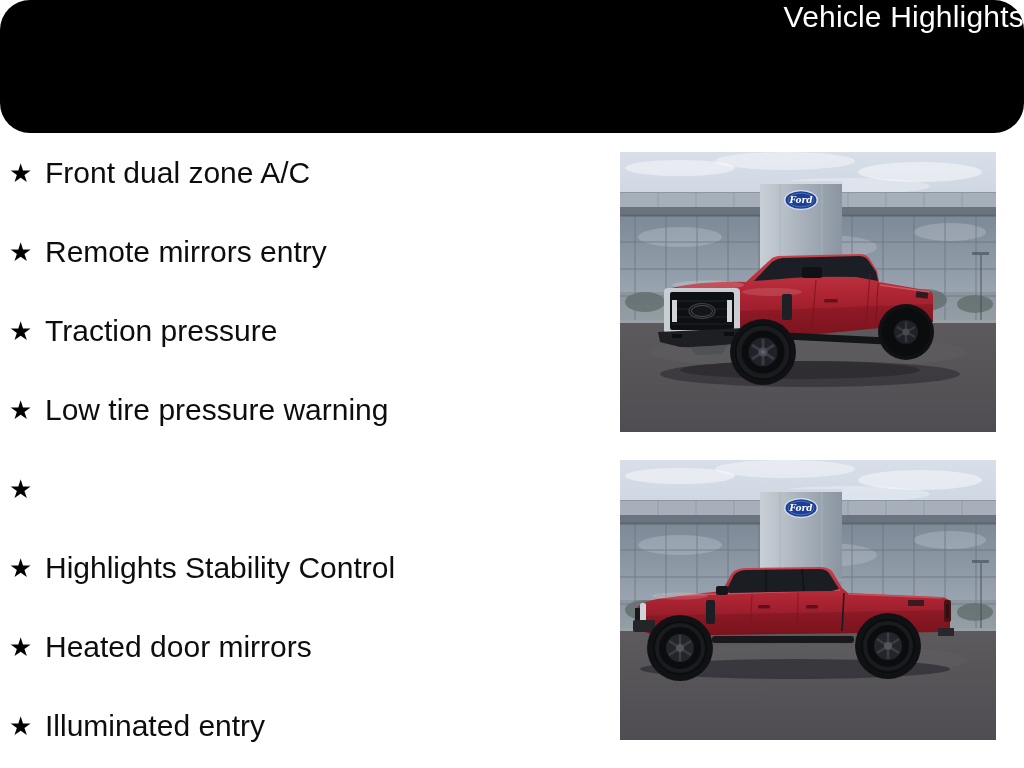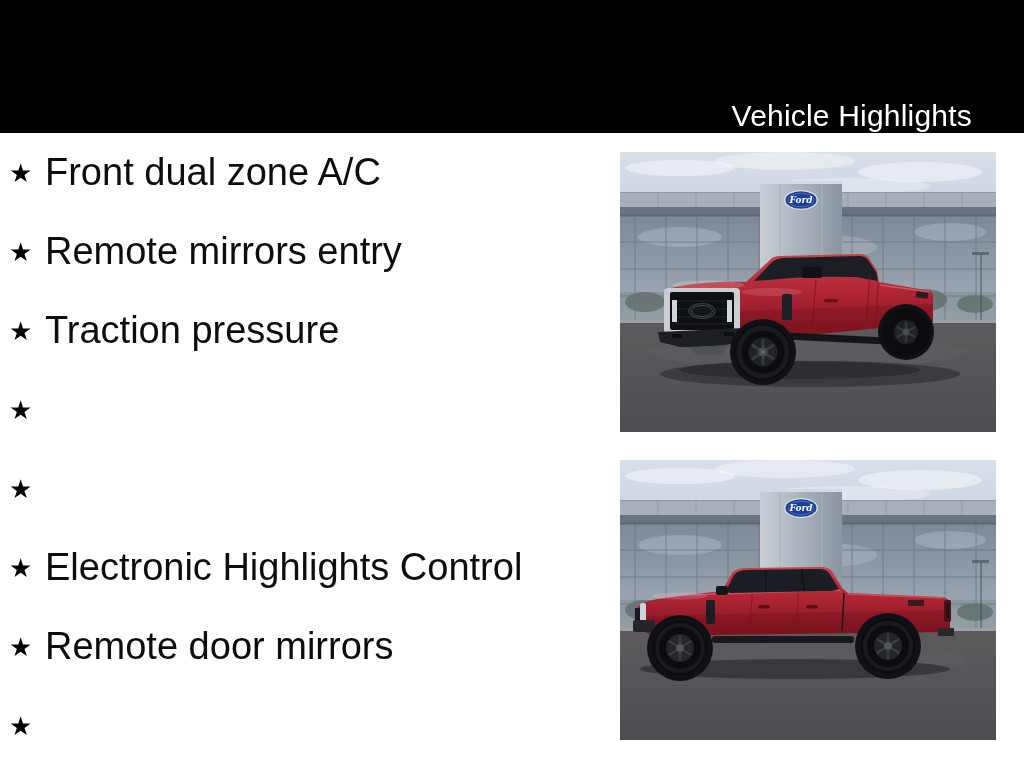--- a/index.html
+++ b/index.html
@@ -3,36 +3,36 @@
 <meta charset="utf-8">
 <style>
   html,body{margin:0;padding:0;}
   body{
     width:1024px;height:768px;overflow:hidden;background:#ffffff;
     font-family:"Liberation Sans",sans-serif;position:relative;
   }
   
   .banner{
     position:absolute;left:0;top:0;width:1024px;height:133px;
-    background:#000000;display:flex;align-items:flex-end;justify-content:flex-end;
-    padding-right:52px;box-sizing:border-box;
+    background:#000000;display:flex;align-items:flex-start;justify-content:flex-end;
+    box-sizing:border-box;border-radius:30px;
   }
   .banner-title{color:#ffffff;font-size:30px;letter-spacing:.2px;}
   
   .features{
     position:absolute;left:0;top:133px;margin:0;padding:0 0 0 9px;
     list-style:none;width:600px;
   }
   .features li{
     height:79px;display:flex;align-items:center;color:#0d0d0d;
   }
   .star{
     width:36px;font-size:26px;line-height:1;color:#000;flex:0 0 36px;
   }
-  .feature-label{font-size:38px;}
+  .feature-label{font-size:30px;}
   
   .photo{position:absolute;left:620px;width:376px;height:280px;margin:0;}
   .photo svg{display:block;}
   #photo-front{top:152px;}
   #photo-side{top:460px;}
   .defs-holder{position:absolute;width:0;height:0;overflow:hidden;}
 </style>
 </head>
 <body>
 
@@ -48,34 +48,36 @@
   <li>
     <span class="star">★</span>
     <span class="feature-label">Remote mirrors entry</span>
   </li>
   <li>
     <span class="star">★</span>
     <span class="feature-label">Traction pressure</span>
   </li>
   <li>
     <span class="star">★</span>
-  </li>
-  <li>
-    <span class="star">★</span>
-  </li>
-  <li>
-    <span class="star">★</span>
-    <span class="feature-label">Electronic Highlights Control</span>
-  </li>
-  <li>
-    <span class="star">★</span>
-    <span class="feature-label">Remote door mirrors</span>
-  </li>
-  <li>
-    <span class="star">★</span>
+    <span class="feature-label">Low tire pressure warning</span>
+  </li>
+  <li>
+    <span class="star">★</span>
+  </li>
+  <li>
+    <span class="star">★</span>
+    <span class="feature-label">Highlights Stability Control</span>
+  </li>
+  <li>
+    <span class="star">★</span>
+    <span class="feature-label">Heated door mirrors</span>
+  </li>
+  <li>
+    <span class="star">★</span>
+    <span class="feature-label">Illuminated entry</span>
   </li>
 </ul>
 
 <svg class="defs-holder" aria-hidden="true">
   <defs>
     <linearGradient id="skyGrad" x1="0" y1="0" x2="0" y2="1">
       <stop offset="0" stop-color="#d8dfe9"></stop>
         <stop offset="1" stop-color="#b0bfd0"></stop>
     </linearGradient>
     <linearGradient id="glassGrad" x1="0" y1="0" x2="0" y2="1">

